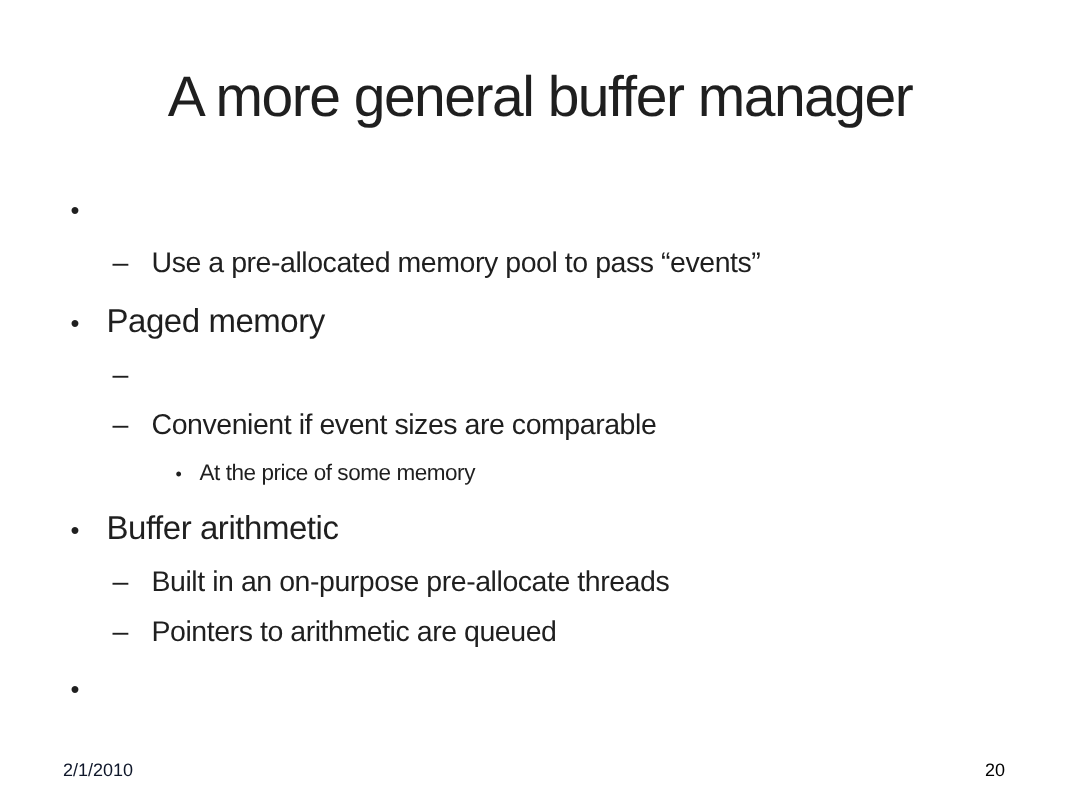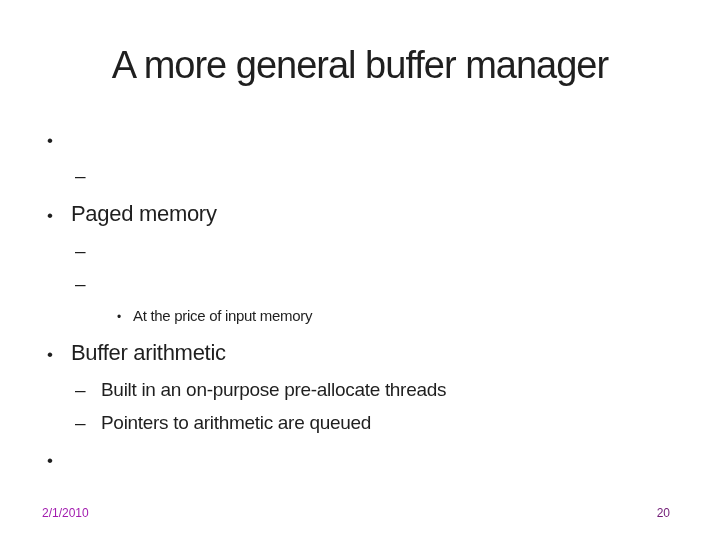--- a/index.html
+++ b/index.html
@@ -74,65 +74,67 @@
     font-size: 12px;
   }
   .row:first-child {
     margin-top: 0;
   }
   .footer-date {
     position: absolute;
     left: 42px;
     top: 506px;
     font-size: 12px;
-    color: #a21caf;
+    color: #0f172a;
     letter-spacing: 0;
   }
   .page-number {
     position: absolute;
     right: 50px;
     top: 506px;
     font-size: 12px;
-    color: #701a75;
+    color: #000000;
     text-align: right;
   }
 </style>
 </head>
 <body>
 
 <div class="slide">
 
   <div class="slide-title">A more general buffer manager</div>
 
   <div class="content">
 
     <div class="row l1">
       <span class="marker">•</span>
     </div>
 
     <div class="row l2">
       <span class="marker">–</span>
+      <span class="text">Use a pre-allocated memory pool to pass “events”</span>
     </div>
 
     <div class="row l1">
       <span class="marker">•</span>
       <span class="text">Paged memory</span>
     </div>
 
     <div class="row l2">
       <span class="marker">–</span>
     </div>
 
     <div class="row l2">
       <span class="marker">–</span>
+      <span class="text">Convenient if event sizes are comparable</span>
     </div>
 
     <div class="row l3">
       <span class="marker">•</span>
-      <span class="text">At the price of input memory</span>
+      <span class="text">At the price of some memory</span>
     </div>
 
     <div class="row l1">
       <span class="marker">•</span>
       <span class="text">Buffer arithmetic</span>
     </div>
 
     <div class="row l2">
       <span class="marker">–</span>
       <span class="text">Built in an on-purpose pre-allocate threads</span>

